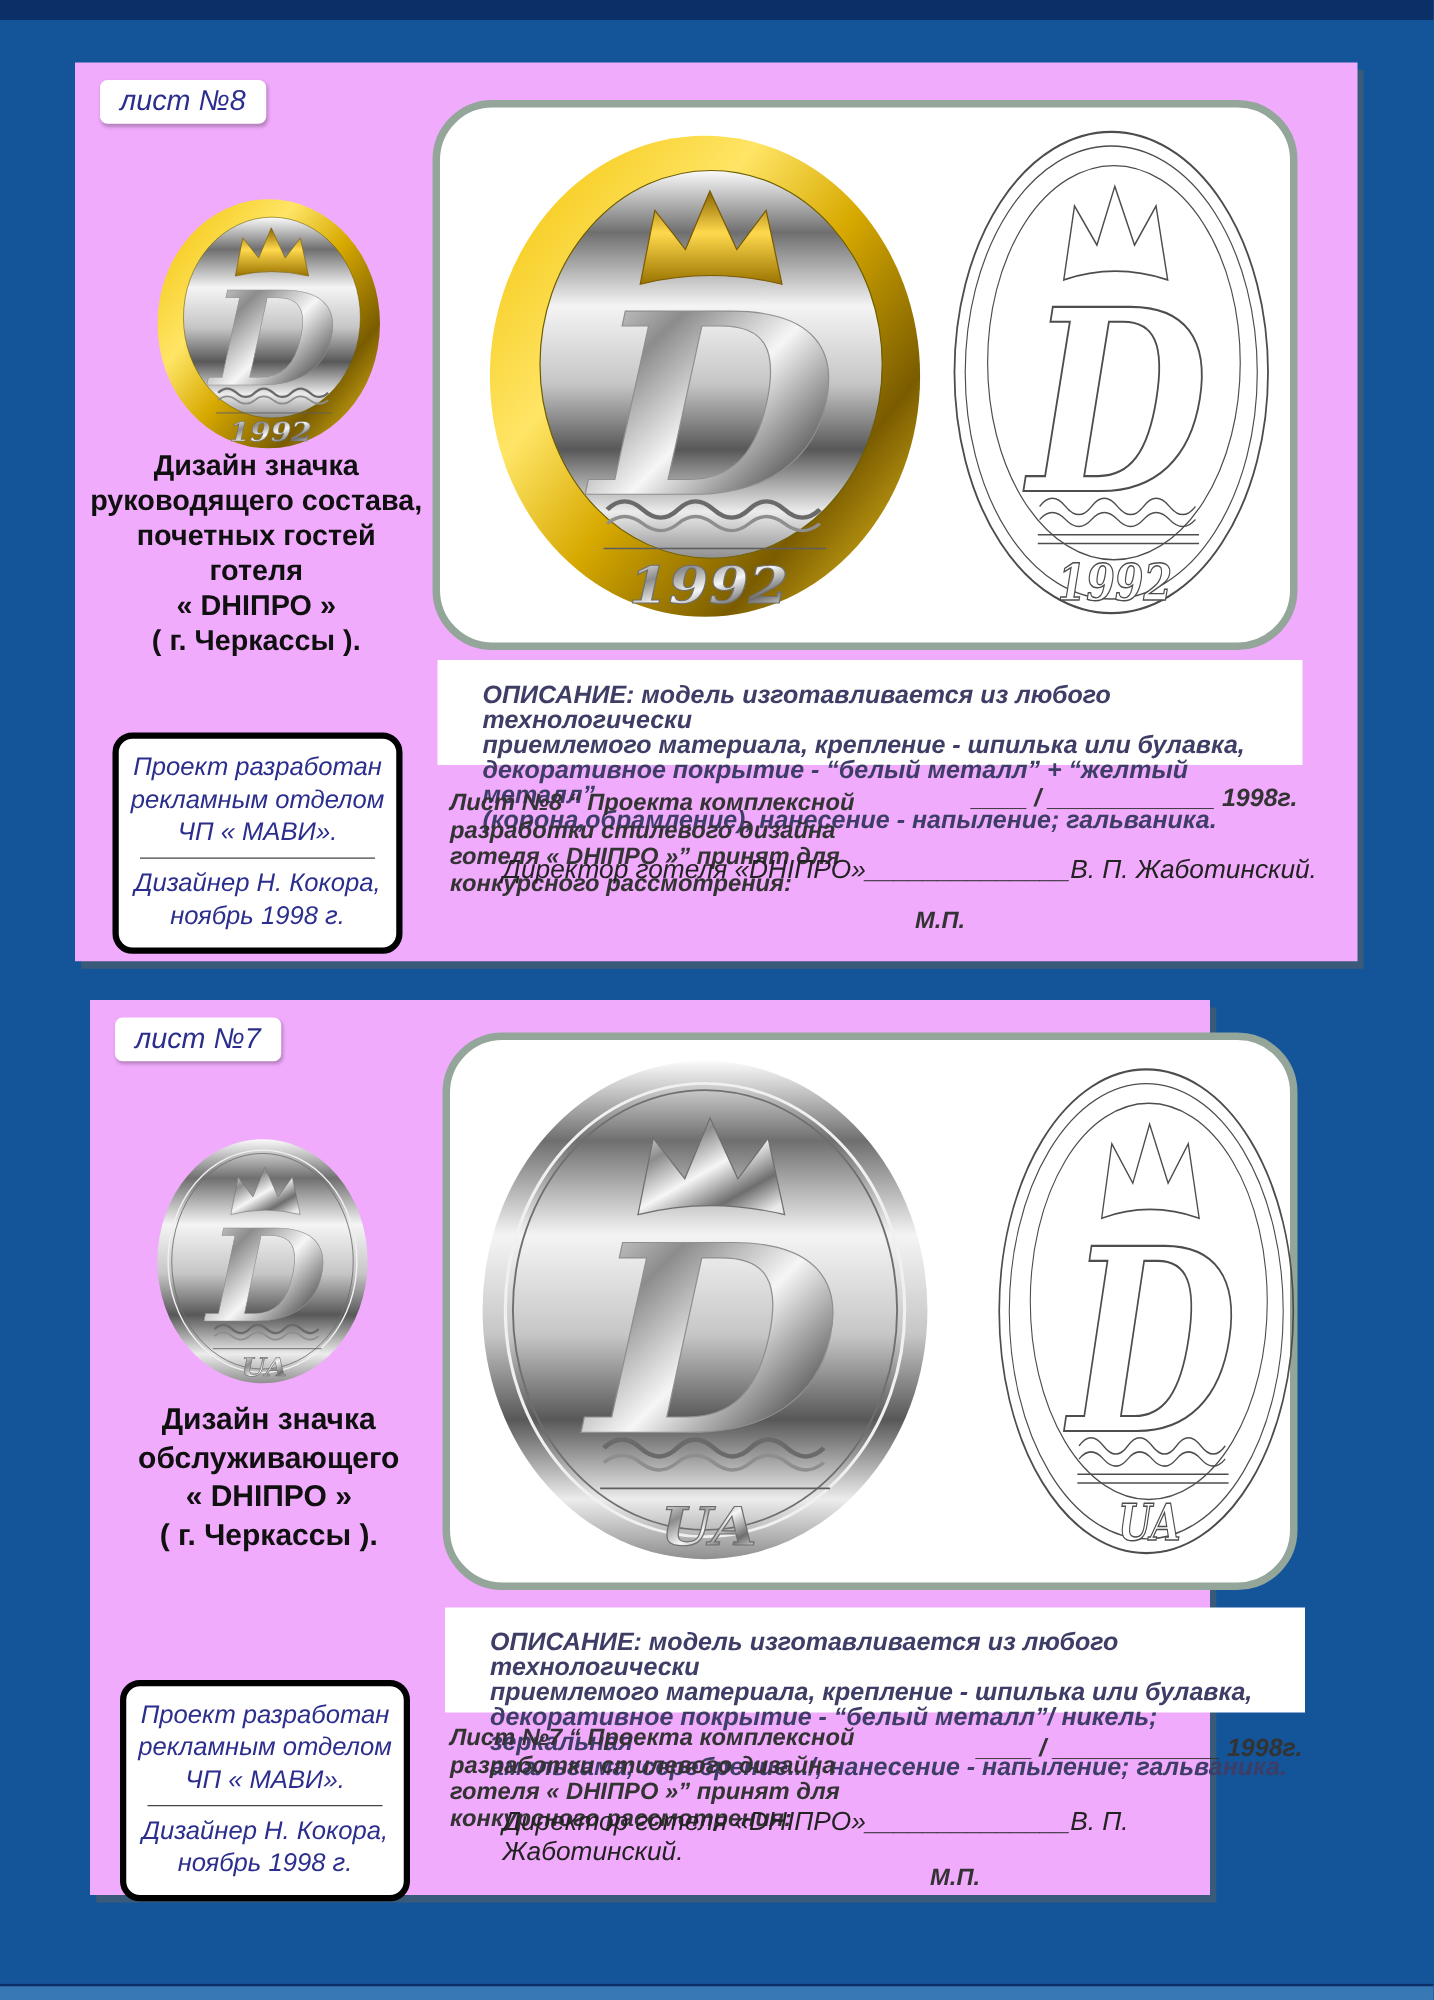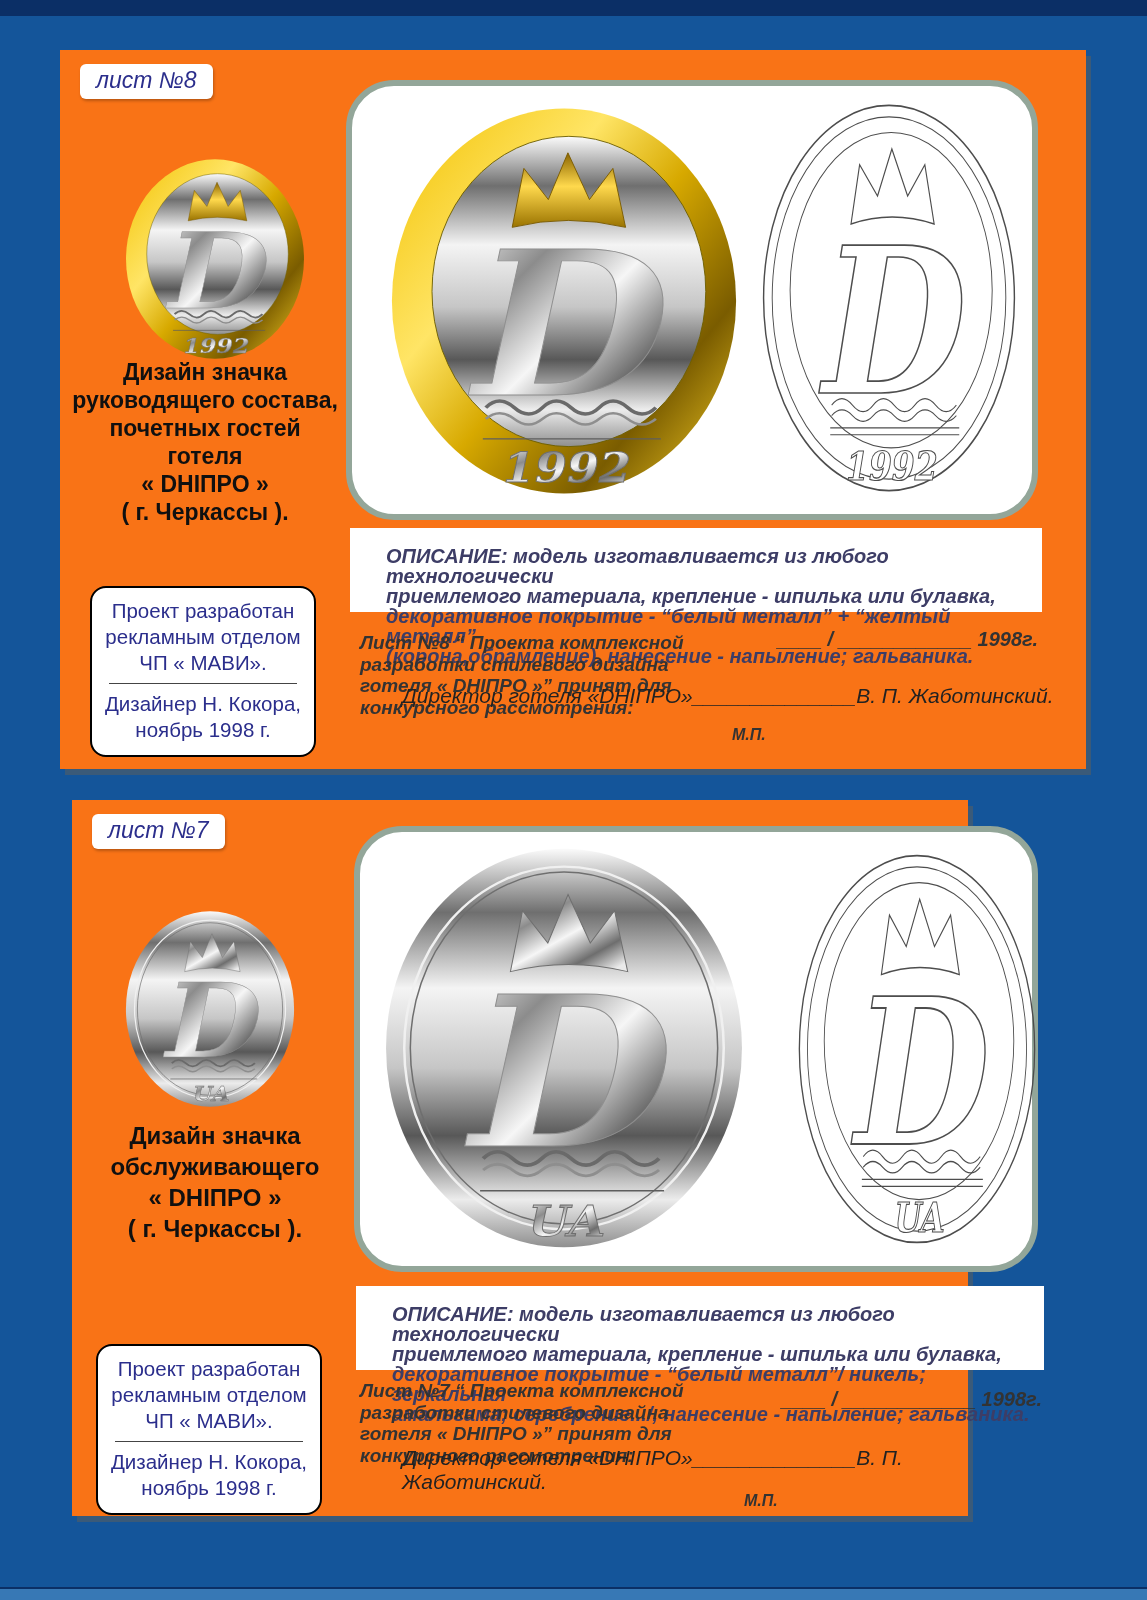--- a/index.html
+++ b/index.html
@@ -1,38 +1,38 @@
 <!DOCTYPE html>
 <html><head>
 <meta charset="utf-8">
 <style>
   html,body{margin:0;padding:0;background:#14559A;}
   .stage{position:relative;width:1147px;height:1600px;background:#14559A;overflow:hidden;
          font-family:"Liberation Sans",sans-serif;}
   .strip-top{position:absolute;left:0;top:0;width:100%;height:16px;background:#0B2F66;}
   .strip-bottom{position:absolute;left:0;bottom:0;width:100%;height:11px;background:#3778B5;border-top:2px solid #0B2F66;}
 
-  .panel{position:absolute;background:#f97316;box-shadow:5px 6px 0 rgba(95,95,88,.5);}
+  .panel{position:absolute;background:#f0abfc;box-shadow:5px 6px 0 rgba(95,95,88,.5);}
   .panel1{left:60px;top:50px;width:1026px;height:719px;}
   .panel2{left:72px;top:800px;width:896px;height:716px;}
 
   .sheet-label{position:absolute;left:20px;top:14px;background:#fff;padding:3px 16px 5px;
     border-radius:6px;font-style:italic;font-size:23px;color:#2B2E8C;box-shadow:1px 2px 3px rgba(0,0,0,.25);}
 
   .small-badge{position:absolute;}
   .panel1 .small-badge{left:64px;top:108px;width:182px;height:202px;}
   .panel2 .small-badge{left:52px;top:110px;width:172px;height:198px;}
   .small-badge svg,.badge svg{width:100%;height:100%;display:block;}
 
   .panel-title{position:absolute;text-align:center;font-weight:bold;color:#101010;}
   .panel1 .panel-title{left:12px;top:308px;width:266px;font-size:23px;line-height:28px;}
   .panel2 .panel-title{left:8px;top:320px;width:270px;font-size:24px;line-height:31px;}
 
-  .credits-box{position:absolute;width:214px;background:#fff;border:2px solid #000000;border-radius:16px;
-    text-align:center;font-size:20.5px;line-height:26px;color:#2B2E8C;padding:10px 4px 12px;}
+  .credits-box{position:absolute;width:214px;background:#fff;border:5px solid #000000;border-radius:16px;
+    text-align:center;font-style:italic;font-size:20.5px;line-height:26px;color:#2B2E8C;padding:10px 4px 12px;}
   .panel1 .credits-box{left:30px;top:536px;}
   .panel2 .credits-box{left:24px;top:544px;}
   .credits-divider{border-top:1.5px solid #444;width:88%;margin:7px auto;}
 
   .badge-box{position:absolute;background:#fff;border:6px solid #93A699;border-radius:48px;}
   .panel1 .badge-box{left:286px;top:30px;width:680px;height:428px;}
   .panel2 .badge-box{left:282px;top:26px;width:672px;height:434px;}
   .badge{position:absolute;}
   .panel1 .big-color{left:36px;top:20px;width:352px;height:390px;}
   .panel1 .big-outline{left:408px;top:16px;width:258px;height:392px;}
@@ -49,21 +49,21 @@
   .panel2 .acceptance{left:288px;top:580px;}
 
   .date-line{position:absolute;font-style:italic;font-weight:bold;color:#333;font-size:20px;text-align:right;width:330px;}
   .panel1 .date-line{left:648px;top:578px;}
   .panel2 .date-line{left:640px;top:588px;}
 
   .director{position:absolute;font-style:italic;font-weight:normal;color:#222;font-size:21px;}
   .panel1 .director{left:342px;top:634px;}
   .panel2 .director{left:330px;top:646px;}
 
-  .stamp{position:absolute;font-style:italic;font-weight:bold;color:#333;font-size:16px;}
+  .stamp{position:absolute;font-style:italic;font-weight:bold;color:#333;font-size:19px;}
   .panel1 .stamp{left:672px;top:676px;}
   .panel2 .stamp{left:672px;top:692px;}
 </style>
 </head>
 <body>
 
 <div class="stage">
   <div class="strip-top"></div>
   <div class="strip-bottom"></div>
 

